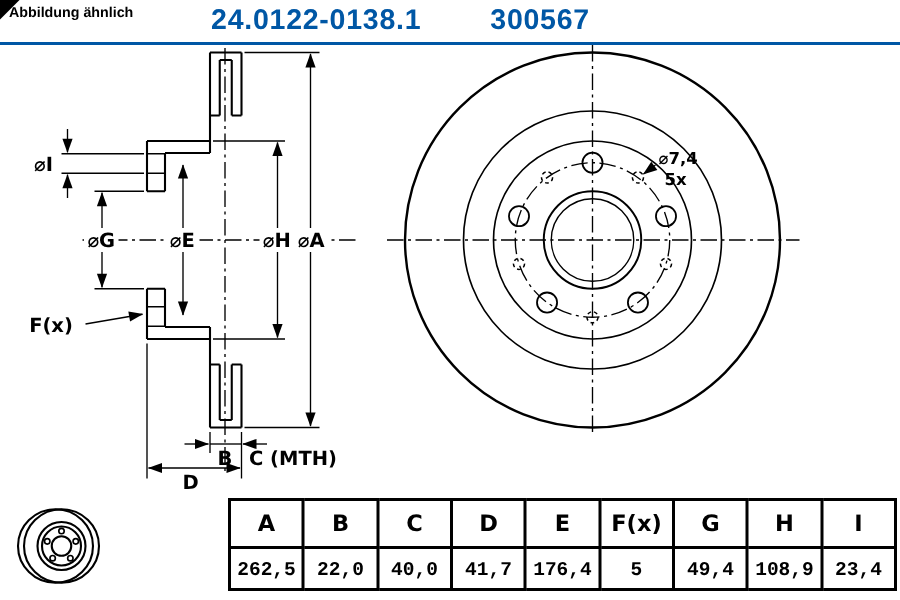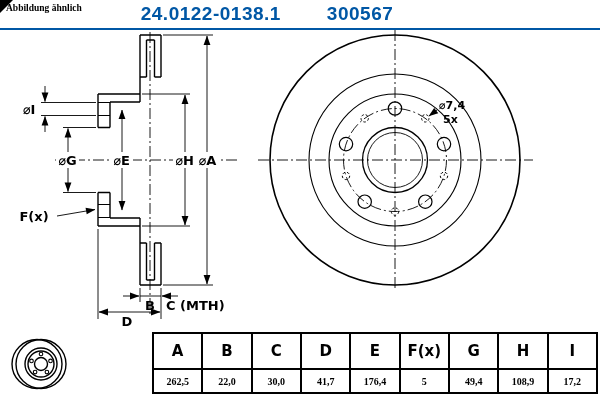--- a/index.html
+++ b/index.html
@@ -1,33 +1,33 @@
 <!DOCTYPE html>
 <html><head>
 <meta charset="utf-8">
 <style>
   html,body{margin:0;padding:0;}
   body{width:600px;height:400px;position:relative;background:#fff;overflow:hidden;
        font-family:"Liberation Sans","DejaVu Sans",sans-serif;}
   .corner-triangle{position:absolute;top:0;left:0;width:0;height:0;
        border-top:13px solid #000;border-right:13px solid transparent;}
   .similar-note{position:absolute;top:3px;left:6px;font-size:9.5px;font-weight:bold;
-       color:#000;line-height:1.25;font-family:Liberation Serif, serif;}
+       color:#000;line-height:1.25;}
   .title-bar{position:absolute;top:0;left:0;width:488px;height:28px;display:flex;
        align-items:center;justify-content:center;gap:46px;padding-left:46px;box-sizing:border-box;
        color:#0057a5;font-size:19px;font-weight:bold;letter-spacing:0.5px;}
   .blue-rule{position:absolute;top:28px;left:0;width:600px;height:2px;background:#0057a5;}
   #drawing{position:absolute;top:30px;left:0;}
   #disc-icon{position:absolute;top:334px;left:6px;}
   .spec-table-wrap{position:absolute;top:332px;left:152px;width:446px;height:62px;}
   table.spec{width:100%;height:100%;border-collapse:collapse;table-layout:fixed;}
   table.spec th,table.spec td{border:2px solid #000;text-align:center;vertical-align:middle;
        padding:0;background:#fff;color:#000;}
   table.spec th{font-size:15px;font-weight:bold;font-family:"DejaVu Sans",sans-serif;}
-  table.spec td{font-size:10px;font-weight:bold;font-family:Liberation Serif, serif;}
+  table.spec td{font-size:13px;font-weight:bold;font-family:Liberation Mono, monospace;}
   svg text{font-family:"DejaVu Sans",sans-serif;font-size:13px;font-weight:bold;fill:#000;}
   svg text.small{font-size:11px;}
 </style>
 </head>
 <body>
 
 <div class="corner-triangle"></div>
 
 <div class="similar-note">
   <div>Abbildung ähnlich</div>
@@ -178,23 +178,23 @@
       <th>D</th>
       <th>E</th>
       <th>F(x)</th>
       <th>G</th>
       <th>H</th>
       <th>I</th>
     </tr>
     <tr>
       <td>262,5</td>
       <td>22,0</td>
-      <td>30,0</td>
+      <td>40,0</td>
       <td>41,7</td>
       <td>176,4</td>
       <td>5</td>
       <td>49,4</td>
       <td>108,9</td>
-      <td>17,2</td>
+      <td>23,4</td>
     </tr>
   </tbody>
     </table>
 </div>
 
 </body></html>

